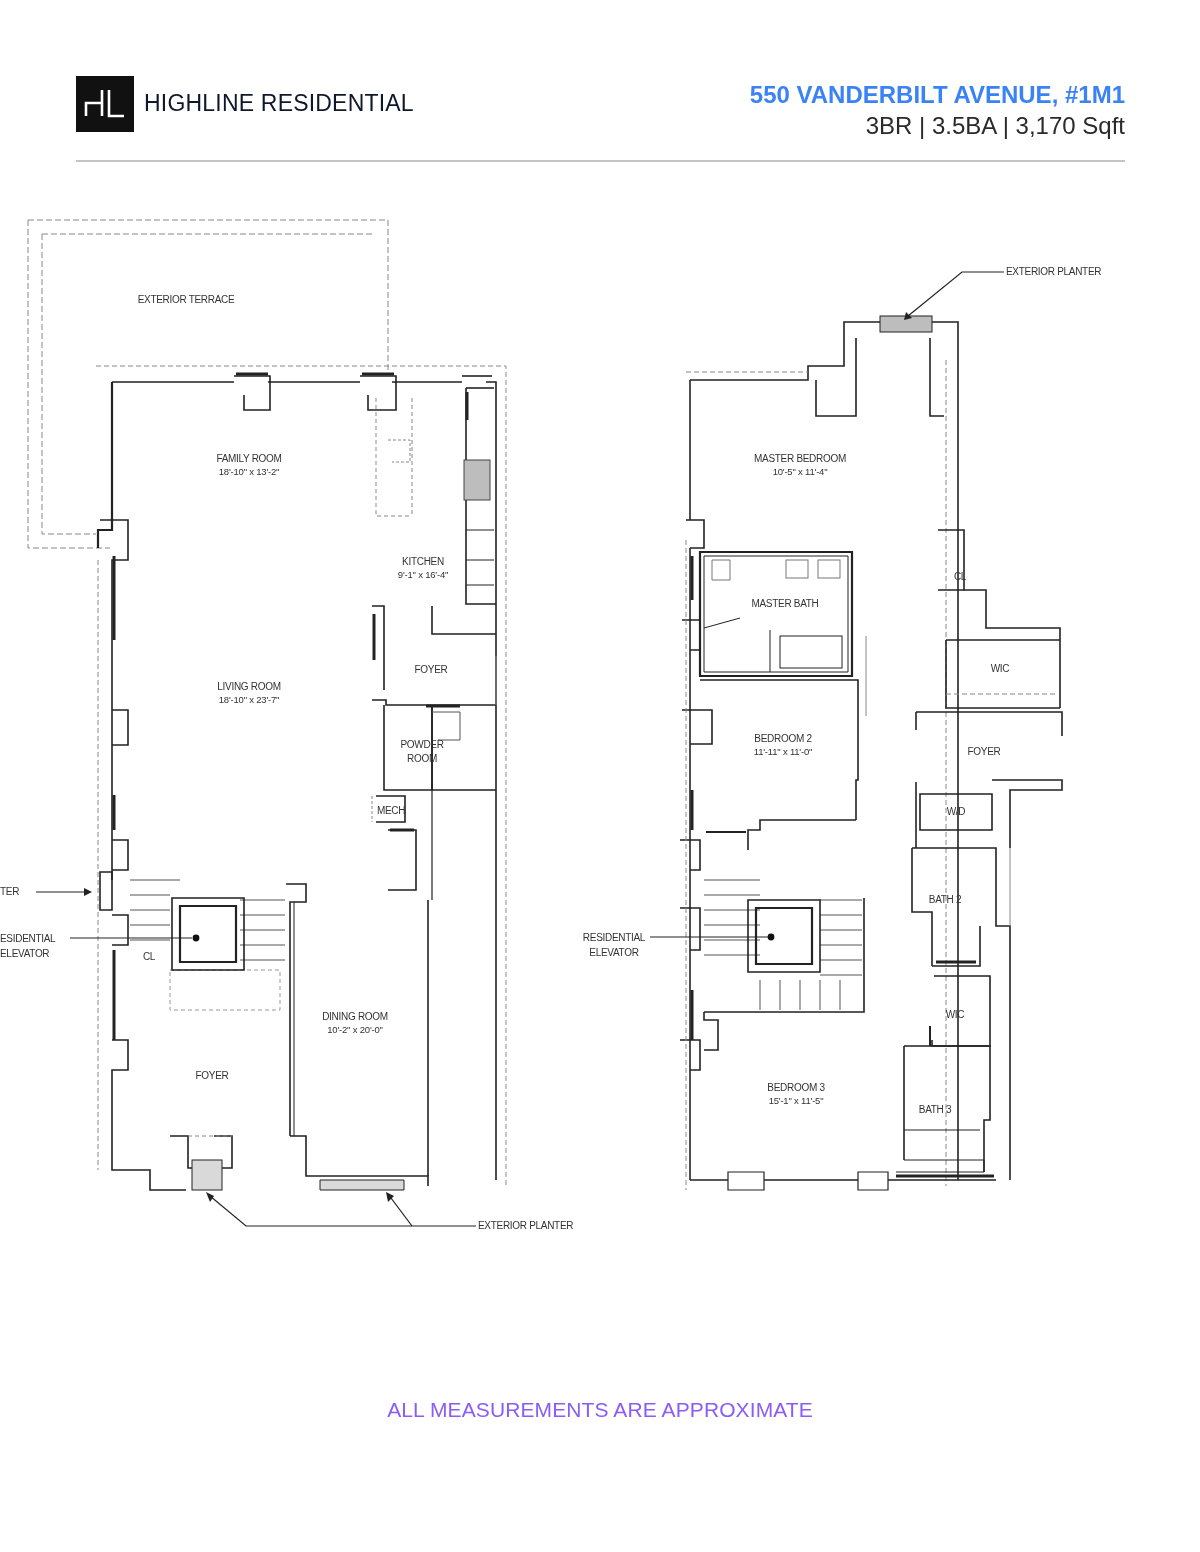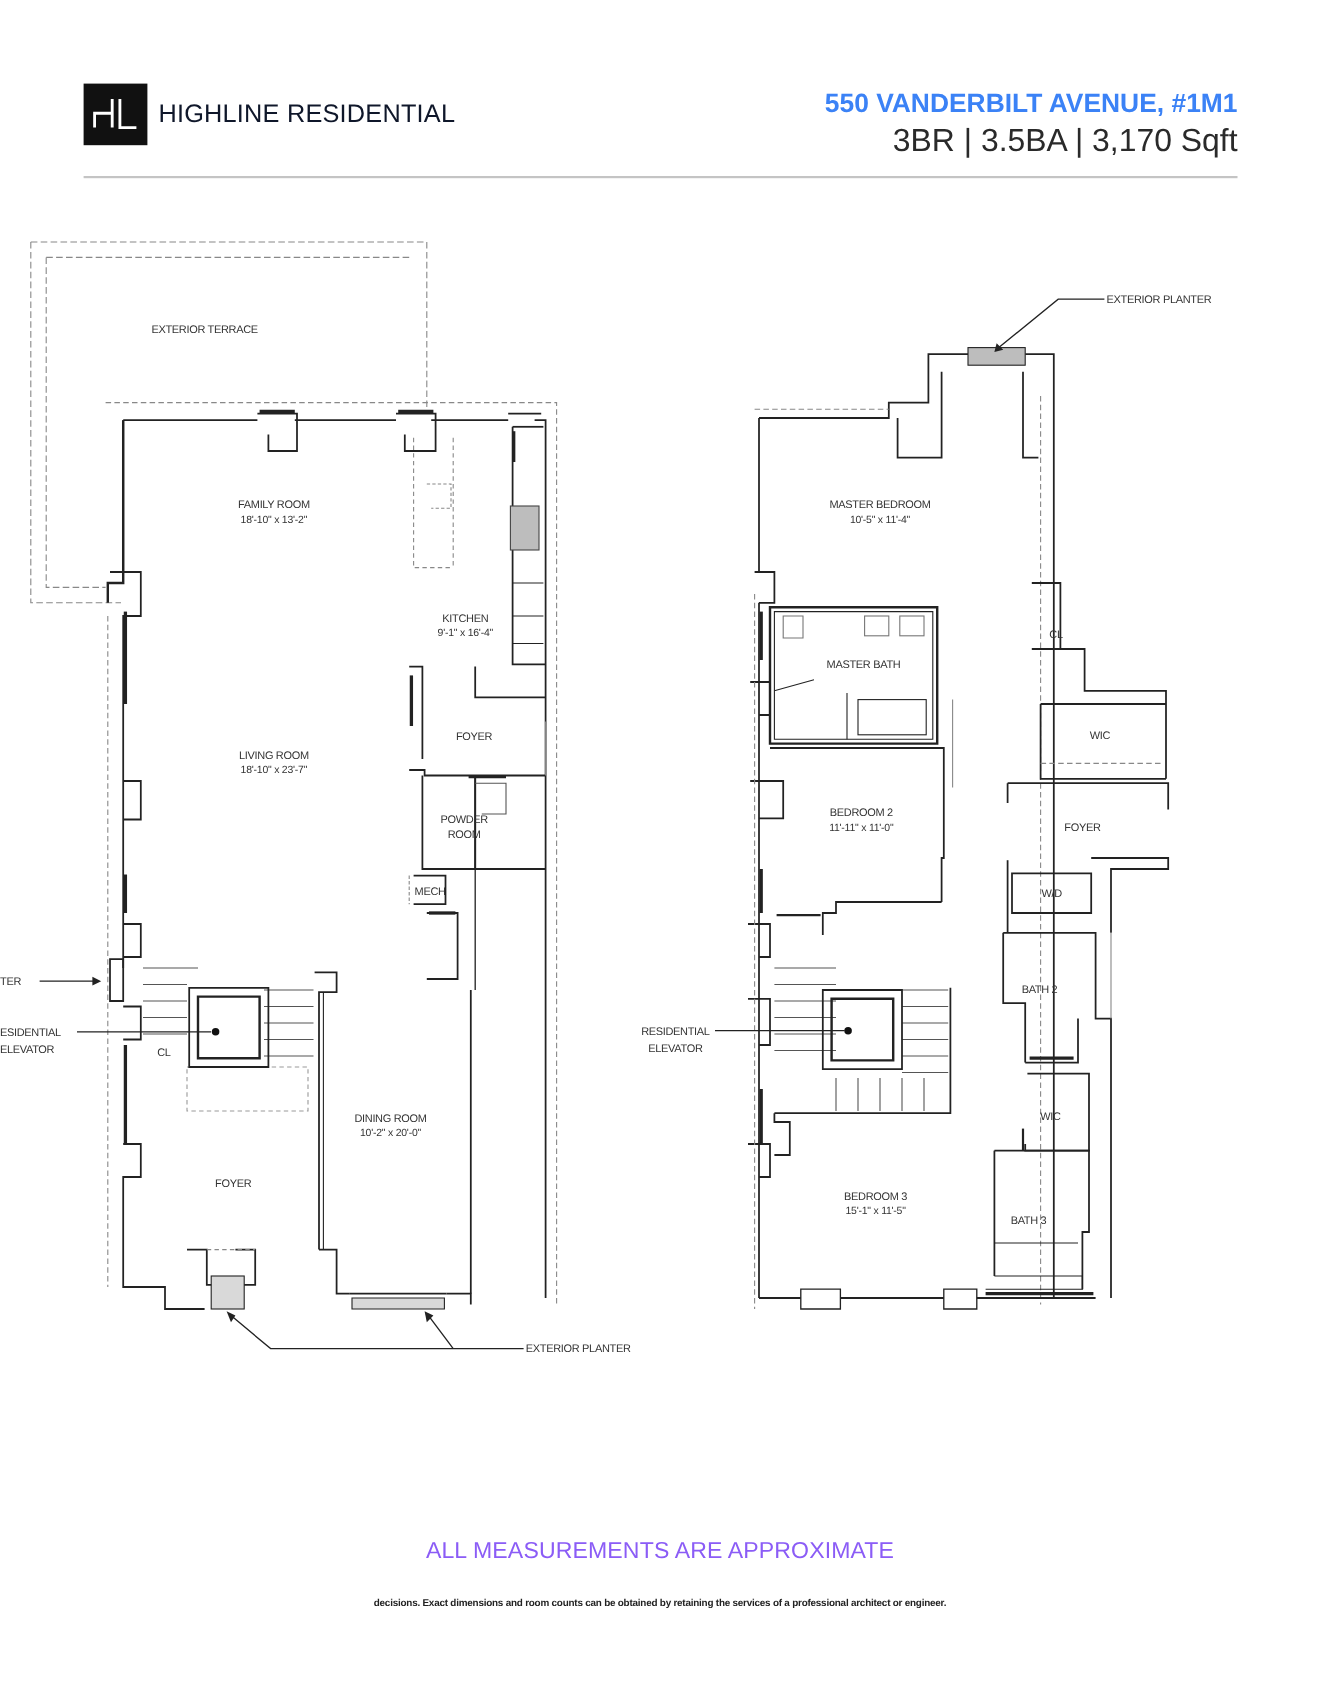--- a/index.html
+++ b/index.html
@@ -4,21 +4,21 @@
   <style>
     * { box-sizing: border-box; margin: 0; padding: 0; }
     html, body { width: 1200px; height: 1552px; background: #ffffff; overflow: hidden; }
     body { position: relative; font-family: "Liberation Sans", sans-serif; color: #1a1a1a; }
 
     .header { position: absolute; left: 76px; top: 76px; width: 1049px; height: 86px; }
     .logo-box { position: absolute; left: 0; top: 0; width: 58px; height: 56px; background: #111111; }
     .logo-box svg { position: absolute; left: 0; top: 0; }
     .brand-name { position: absolute; left: 68px; top: 14px; font-size: 23px; font-weight: 400; letter-spacing: 0.2px; color: #0f172a; white-space: nowrap; }
     .address { position: absolute; right: 0; top: 5px; font-size: 24px; font-weight: 700; color: #3b82f6; white-space: nowrap; text-align: right; }
-    .specs { position: absolute; right: 0; top: 36px; font-size: 29px; font-weight: 400; color: #2a2a2a; white-space: nowrap; text-align: center; }
+    .specs { position: absolute; right: 0; top: 36px; font-size: 24px; font-weight: 400; color: #2a2a2a; white-space: nowrap; text-align: center; }
     .header-rule { position: absolute; left: 0; top: 84px; width: 1049px; height: 2px; background: #c4c4c4; }
 
     .plans { position: absolute; left: 0; top: 200px; width: 1200px; height: 1050px; }
     .plans svg { position: absolute; left: 0; top: 0; }
     .plan-label { font-family: "Liberation Sans", sans-serif; font-size: 10px; fill: #333; letter-spacing: -0.3px; }
     .plan-dim { font-family: "Liberation Sans", sans-serif; font-size: 9.5px; fill: #333; letter-spacing: -0.2px; }
 
     .footer-title { position: absolute; left: 0; top: 1398px; width: 1200px; text-align: center; font-size: 21px; font-weight: 400; color: #8b5cf6; letter-spacing: 0.1px; }
     .disclaimer { position: absolute; left: 90px; top: 1450px; width: 1020px; text-align: center; font-size: 9px; line-height: 15px; color: #222; font-weight: 700; letter-spacing: -0.2px; }
   </style>
@@ -256,14 +256,13 @@
       <text class="plan-label" x="935" y="1113" text-anchor="middle">BATH 3</text>
 
       <text class="plan-label" x="614" y="941" text-anchor="middle">RESIDENTIAL</text>
       <text class="plan-label" x="614" y="956" text-anchor="middle">ELEVATOR</text>
     </g>
   </svg>
 </div>
 
 <div class="footer-title">ALL MEASUREMENTS ARE APPROXIMATE</div>
 <div class="disclaimer">
-  <div>decisions. Exact dimensions and room counts can be obtained by retaining the services of a professional architect or engineer.</div>
 </div>
 
 </body></html>

